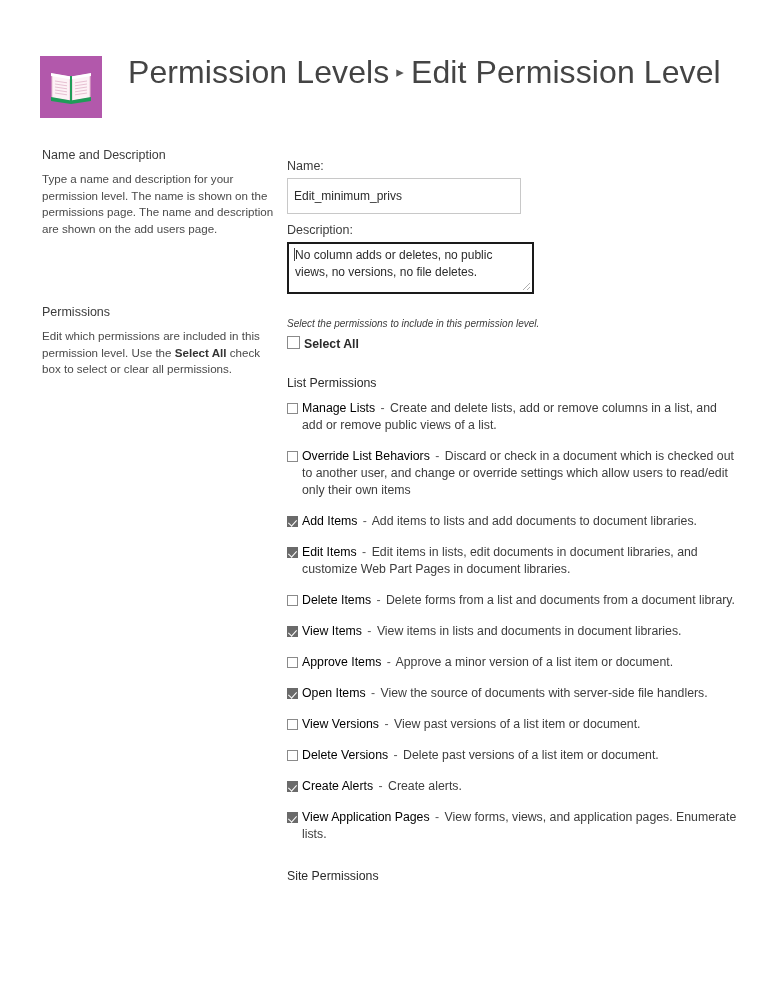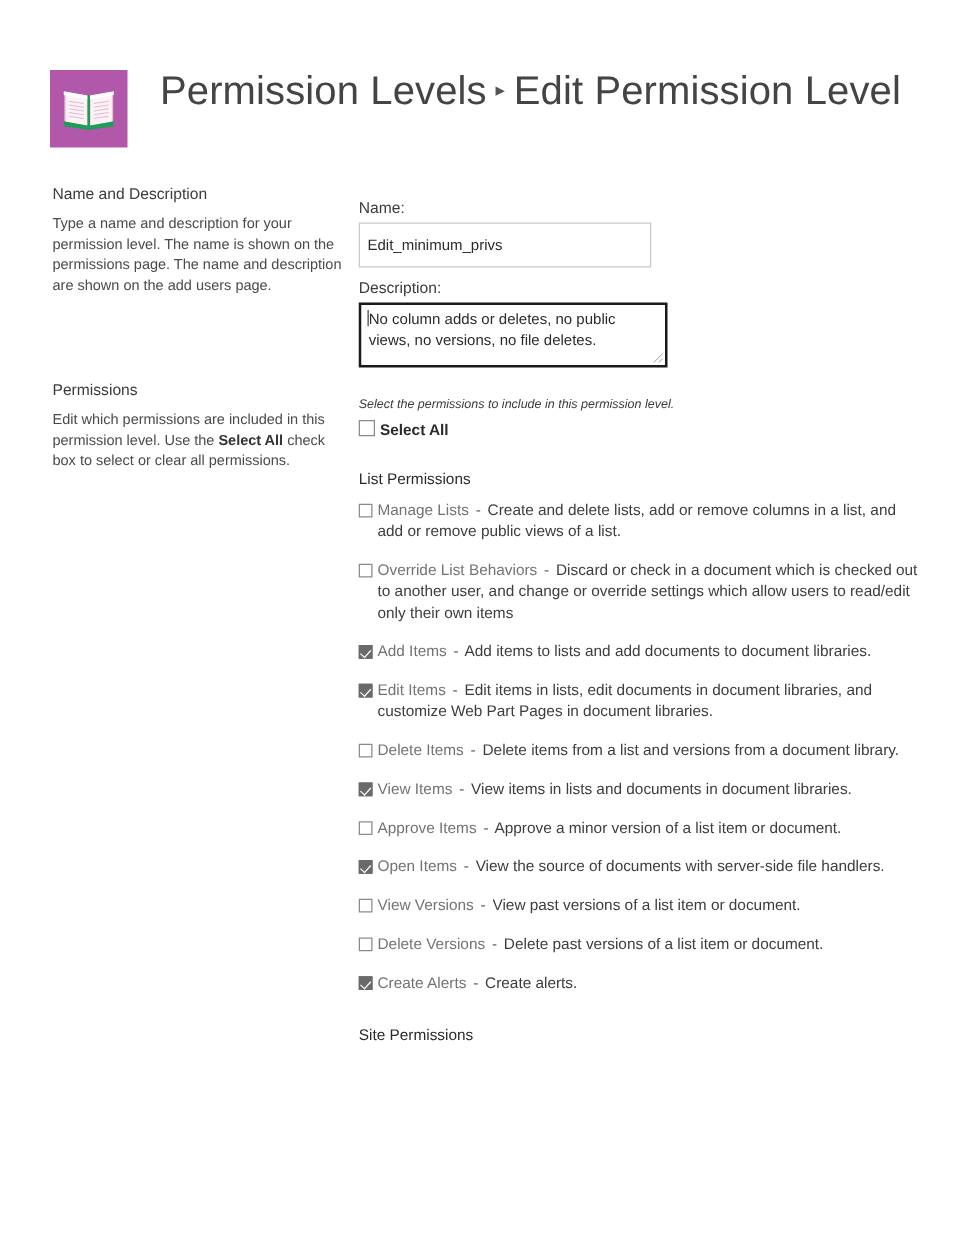--- a/index.html
+++ b/index.html
@@ -167,21 +167,21 @@
     margin-bottom: 14px;
   }
   .perm-text {
     font-size: 12.3px;
     line-height: 17px;
     color: #3d3d3d;
     margin-left: 4px;
     flex: 1;
     padding-top: 0px;
   }
-  .perm-name { color: #737373; }
+  .perm-name { color: #000000; }
   .perm-dash { color: #5a5a5a; padding: 0 2px; }
   .perm-desc { color: #3d3d3d; }
 
   
   .cb {
     width: 11px;
     height: 11px;
     flex: none;
     margin-top: 3px;
     position: relative;
@@ -283,21 +283,21 @@
       <div class="perm-row">
         <div class="cb cb-on"></div>
         <div class="perm-text"><span class="perm-name">Add Items</span> <span class="perm-dash">-</span> <span class="perm-desc">Add items to lists and add documents to document libraries.</span></div>
       </div>
       <div class="perm-row">
         <div class="cb cb-on"></div>
         <div class="perm-text"><span class="perm-name">Edit Items</span> <span class="perm-dash">-</span> <span class="perm-desc">Edit items in lists, edit documents in document libraries, and customize Web Part Pages in document libraries.</span></div>
       </div>
       <div class="perm-row">
         <div class="cb cb-off"></div>
-        <div class="perm-text"><span class="perm-name">Delete Items</span> <span class="perm-dash">-</span> <span class="perm-desc">Delete items from a list and versions from a document library.</span></div>
+        <div class="perm-text"><span class="perm-name">Delete Items</span> <span class="perm-dash">-</span> <span class="perm-desc">Delete forms from a list and documents from a document library.</span></div>
       </div>
       <div class="perm-row">
         <div class="cb cb-on"></div>
         <div class="perm-text"><span class="perm-name">View Items</span> <span class="perm-dash">-</span> <span class="perm-desc">View items in lists and documents in document libraries.</span></div>
       </div>
       <div class="perm-row">
         <div class="cb cb-off"></div>
         <div class="perm-text"><span class="perm-name">Approve Items</span> <span class="perm-dash">-</span> <span class="perm-desc">Approve a minor version of a list item or document.</span></div>
       </div>
       <div class="perm-row">
@@ -309,16 +309,20 @@
         <div class="perm-text"><span class="perm-name">View Versions</span> <span class="perm-dash">-</span> <span class="perm-desc">View past versions of a list item or document.</span></div>
       </div>
       <div class="perm-row">
         <div class="cb cb-off"></div>
         <div class="perm-text"><span class="perm-name">Delete Versions</span> <span class="perm-dash">-</span> <span class="perm-desc">Delete past versions of a list item or document.</span></div>
       </div>
       <div class="perm-row">
         <div class="cb cb-on"></div>
         <div class="perm-text"><span class="perm-name">Create Alerts</span> <span class="perm-dash">-</span> <span class="perm-desc">Create alerts.</span></div>
       </div>
+      <div class="perm-row">
+        <div class="cb cb-on"></div>
+        <div class="perm-text"><span class="perm-name">View Application Pages</span> <span class="perm-dash">-</span> <span class="perm-desc">View forms, views, and application pages. Enumerate lists.</span></div>
+      </div>
     </div>
 
   <div class="group-head" style="margin-top:26px;">Site Permissions</div>
 </div>
 
 </body></html>

